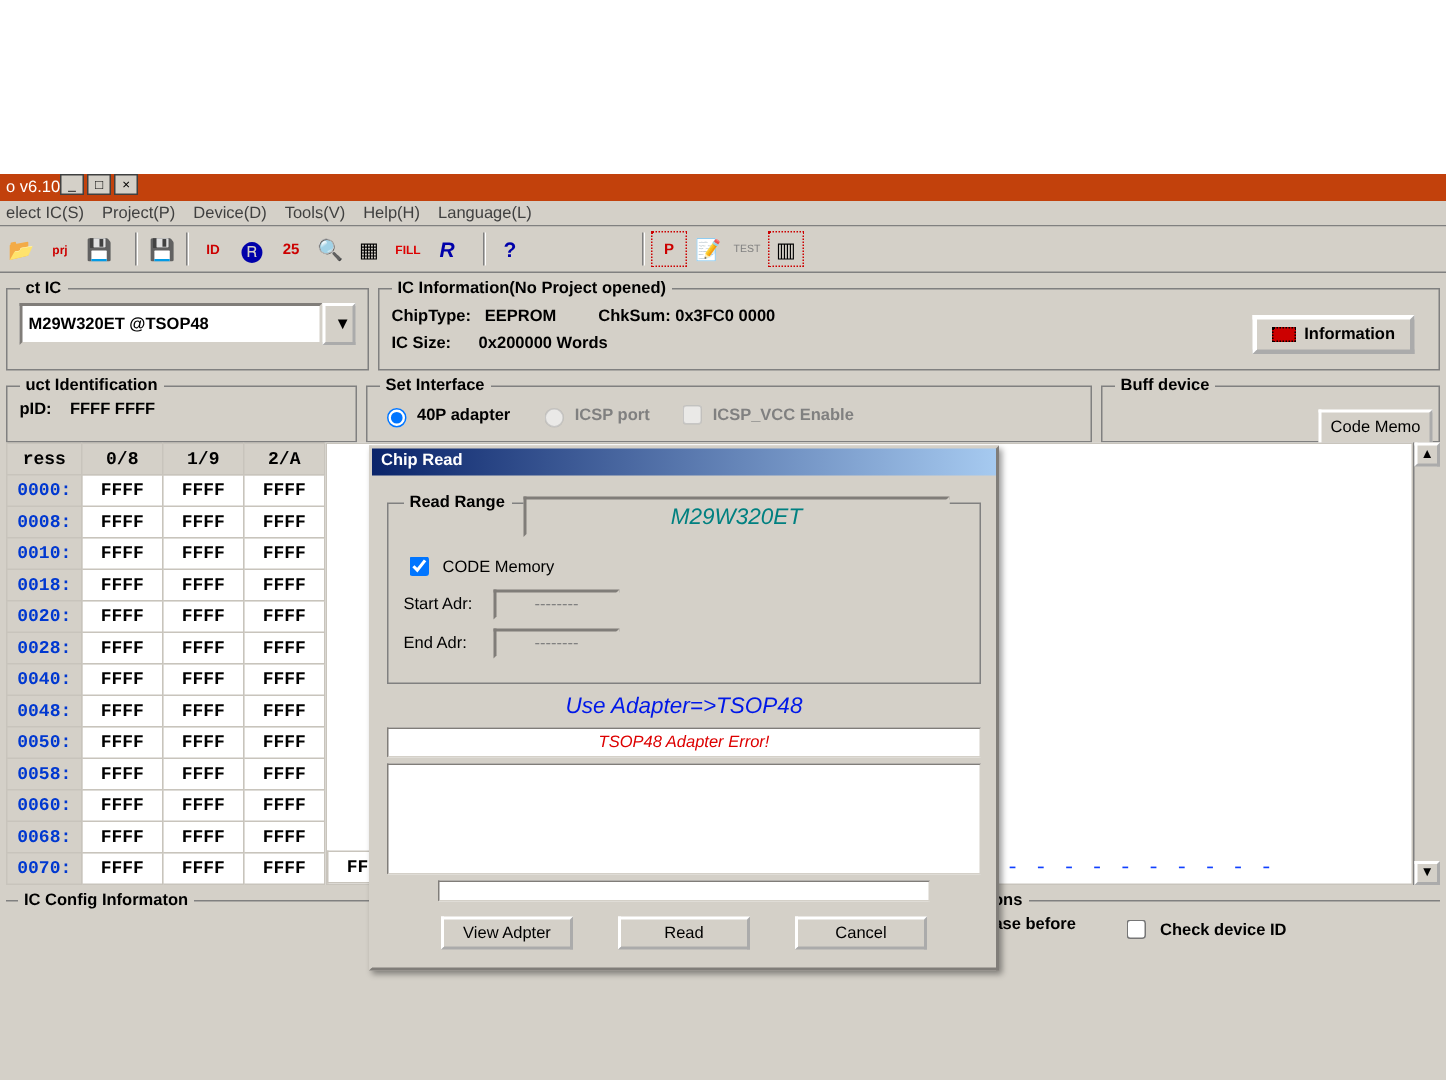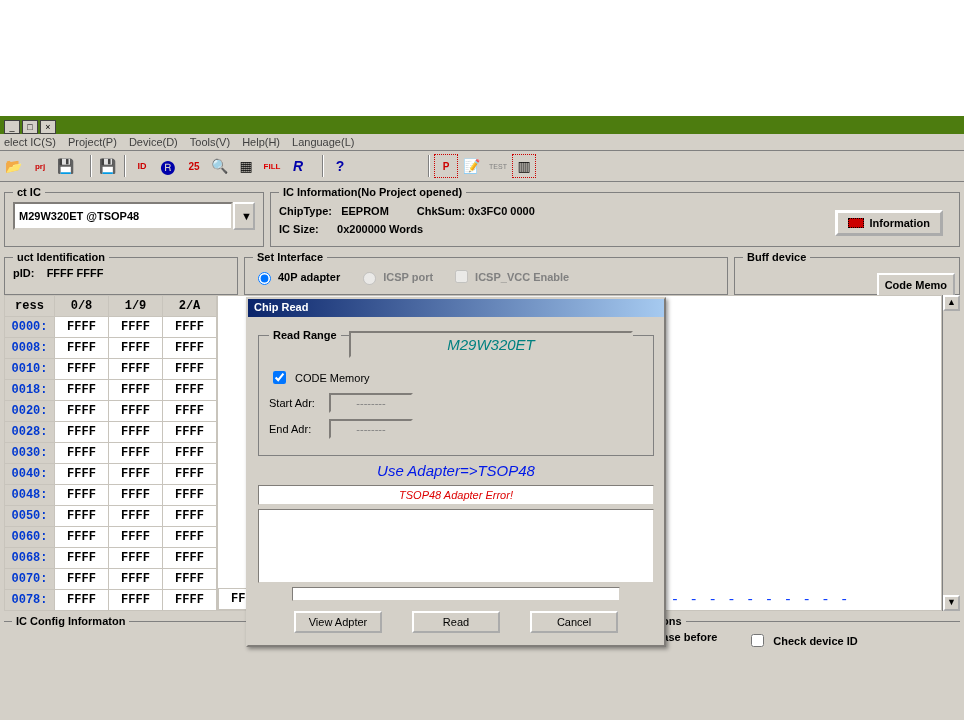--- a/index.html
+++ b/index.html
@@ -1,45 +1,45 @@
 <!DOCTYPE html>
 <html><head>
 <meta charset="utf-8">
 <style>
   * { box-sizing: border-box; font-family: Tahoma, Arial, sans-serif; font-size: 11px; }
   body { margin: 0; background: #d4d0c8; user-select: none; }
-  .window-title { background: #4d7c0f; color: #fff; height: 18px; line-height: 18px; padding: 0 4px; display: flex; justify-content: flex-end; flex-direction: column; }
+  .window-title { background: #c2410c; color: #fff; height: 18px; line-height: 18px; padding: 0 4px; display: flex; justify-content: flex-start; }
   .title-buttons { display: flex; gap: 2px; }
   .title-btn { width: 16px; height: 14px; border: 1px solid #404040; background: #d4d0c8; color: #000; font-size: 9px; text-align: center; line-height: 12px; cursor: pointer; font-family: Arial; }
   .menubar { background: #d4d0c8; padding: 2px 4px; display: flex; gap: 12px; border-bottom: 1px solid #808080; }
   .menu-item { color: #404040; cursor: pointer; }
   .toolbar { background: #d4d0c8; padding: 3px 2px; border-bottom: 1px solid #808080; display: flex; align-items: center; gap: 2px; }
   .tool-group { display: flex; gap: 2px; margin-right: 8px; }
   .tool-btn { width: 24px; height: 24px; border: 1px solid transparent; display: flex; align-items: center; justify-content: center; cursor: pointer; font-size: 14px; }
   .tool-sep { width: 2px; height: 22px; border-left: 1px solid #808080; border-right: 1px solid #fff; margin: 0 2px; }
   .tool-gap { width: 70px; }
   .main-area { display: flex; padding: 4px; gap: 6px; position: relative; }
   fieldset { border: 1px solid #808080; padding: 4px 8px 8px 8px; margin: 0; }
   legend { color: #000; padding: 0 4px; font-weight: bold; }
   .select-ic { width: 234px; }
   .dropdown { display: flex; }
-  .dropdown input { width: 220px; height: 28px; border: 2px inset #d4d0c8; padding: 4px; font-weight: bold; background: #fff; }
+  .dropdown input { width: 202px; height: 28px; border: 2px inset #d4d0c8; padding: 4px; font-weight: bold; background: #fff; }
   .dropdown button { width: 22px; height: 28px; border: 2px outset #fff; background: #d4d0c8; }
   .ic-info { flex: 1; position: relative; }
   .ic-info-text { display: flex; gap: 28px; font-weight: bold; line-height: 18px; }
   .info-btn { position: absolute; right: 16px; top: 12px; padding: 4px 10px; border: 3px outset #fff; background: #d4d0c8; font-weight: bold; display: flex; align-items: center; gap: 6px; }
   .red-icon { display: inline-block; width: 16px; height: 10px; background: #c00; border: 1px dotted #000; }
   .second-row { display: flex; padding: 0 4px; gap: 6px; }
   .prod-id { width: 234px; }
   .set-interface { width: 484px; }
   .buff-select { flex: 1; position: relative; }
   .radio-row { display: flex; gap: 18px; font-weight: bold; align-items: center; }
   .radio-row label { display: flex; align-items: center; gap: 4px; }
   .radio-row .disabled { color: #808080; }
-  .code-memo { position: absolute; right: 4px; top: 10px; border: 2px outset #fff; padding: 4px 6px; font-weight: bold; background: #d4d0c8; }
+  .code-memo { position: absolute; right: 4px; top: 10px; border: 2px outset #fff; padding: 4px 6px; font-weight: normal; background: #d4d0c8; }
   .hex-area { display: flex; padding: 0 4px; gap: 0; position: relative; }
   .hex-table { border-collapse: collapse; }
   .hex-table th, .hex-table td { border: 1px solid #c8c4bc; padding: 3px 2px; text-align: center; font-family: "Courier New", monospace; font-weight: bold; font-size: 12px; }
   .hex-table th { background: #d4d0c8; }
   .hex-table td.addr { color: #0038d0; background: #d4d0c8; }
   .hex-table td.cell { background: #fff; color: #000; }
   .hex-right { flex: 1; background: #fff; border: 1px solid #c8c4bc; position: relative; }
   .dots { color: #1040ff; font-family: "Courier New", monospace; font-size: 14px; letter-spacing: 1px; position: absolute; bottom: 2px; left: 340px; }
   .scrollbar { width: 18px; background: #d4d0c8; border-left: 1px solid #808080; display: flex; flex-direction: column; justify-content: space-between; }
   .scroll-arrow { height: 16px; border: 2px outset #fff; text-align: center; font-size: 9px; }
@@ -220,63 +220,57 @@
           <td class="cell col-val">FFFF</td>
           <td class="cell col-val">FFFF</td>
         </tr>
         <tr>
           <td class="addr col-addr">0028:</td>
           <td class="cell col-val">FFFF</td>
           <td class="cell col-val">FFFF</td>
           <td class="cell col-val">FFFF</td>
         </tr>
         <tr>
-          <td class="addr col-addr">0030:</td>
-          <td class="cell col-val">FFFF</td>
-          <td class="cell col-val">FFFF</td>
-          <td class="cell col-val">FFFF</td>
-        </tr>
-        <tr>
           <td class="addr col-addr">0040:</td>
           <td class="cell col-val">FFFF</td>
           <td class="cell col-val">FFFF</td>
           <td class="cell col-val">FFFF</td>
         </tr>
         <tr>
           <td class="addr col-addr">0048:</td>
           <td class="cell col-val">FFFF</td>
           <td class="cell col-val">FFFF</td>
           <td class="cell col-val">FFFF</td>
         </tr>
         <tr>
           <td class="addr col-addr">0050:</td>
           <td class="cell col-val">FFFF</td>
           <td class="cell col-val">FFFF</td>
           <td class="cell col-val">FFFF</td>
         </tr>
         <tr>
+          <td class="addr col-addr">0058:</td>
+          <td class="cell col-val">FFFF</td>
+          <td class="cell col-val">FFFF</td>
+          <td class="cell col-val">FFFF</td>
+        </tr>
+        <tr>
           <td class="addr col-addr">0060:</td>
           <td class="cell col-val">FFFF</td>
           <td class="cell col-val">FFFF</td>
           <td class="cell col-val">FFFF</td>
         </tr>
         <tr>
           <td class="addr col-addr">0068:</td>
           <td class="cell col-val">FFFF</td>
           <td class="cell col-val">FFFF</td>
           <td class="cell col-val">FFFF</td>
         </tr>
         <tr>
           <td class="addr col-addr">0070:</td>
-          <td class="cell col-val">FFFF</td>
-          <td class="cell col-val">FFFF</td>
-          <td class="cell col-val">FFFF</td>
-        </tr>
-        <tr>
-          <td class="addr col-addr">0078:</td>
           <td class="cell col-val">FFFF</td>
           <td class="cell col-val">FFFF</td>
           <td class="cell col-val">FFFF</td>
         </tr>
       </tbody>
     </table>
   <div class="hex-right">
     <table class="hex-table" id="hex-bottom" style="position:absolute;bottom:0;left:0">
         <tbody>
           <tr>

